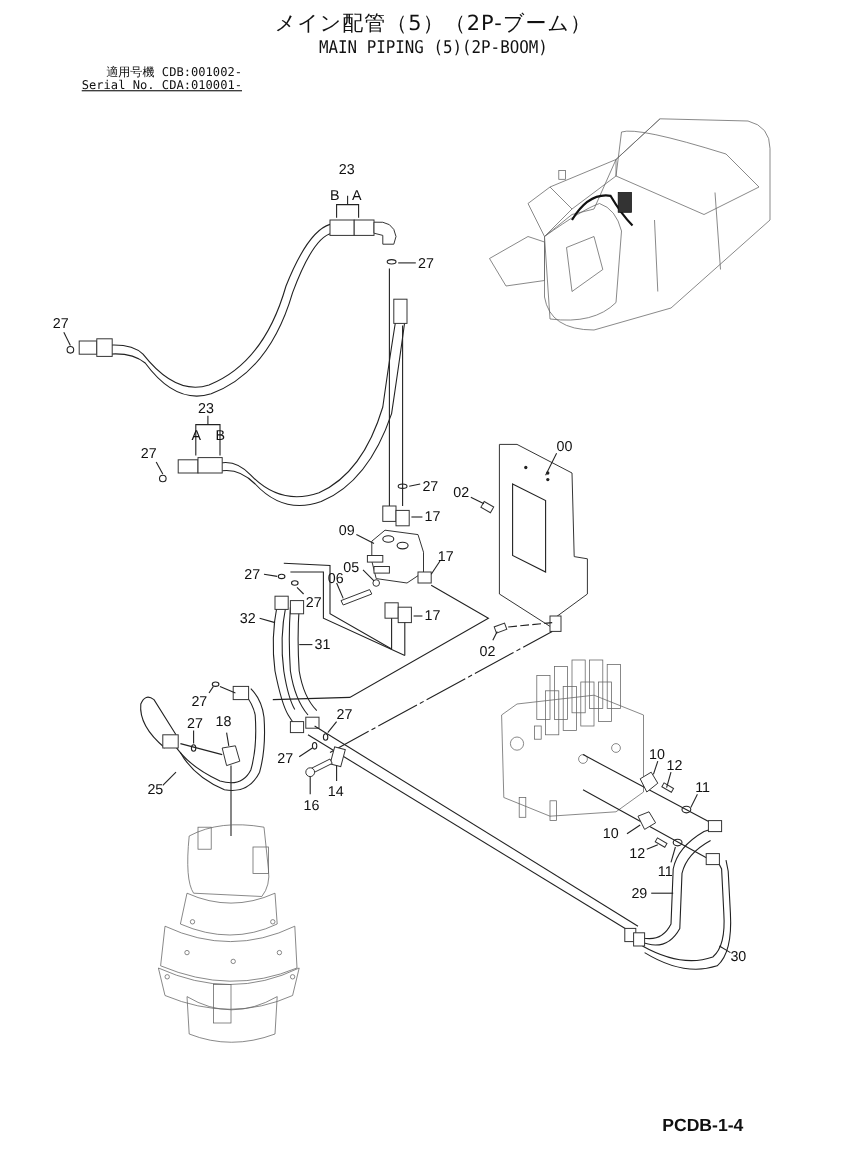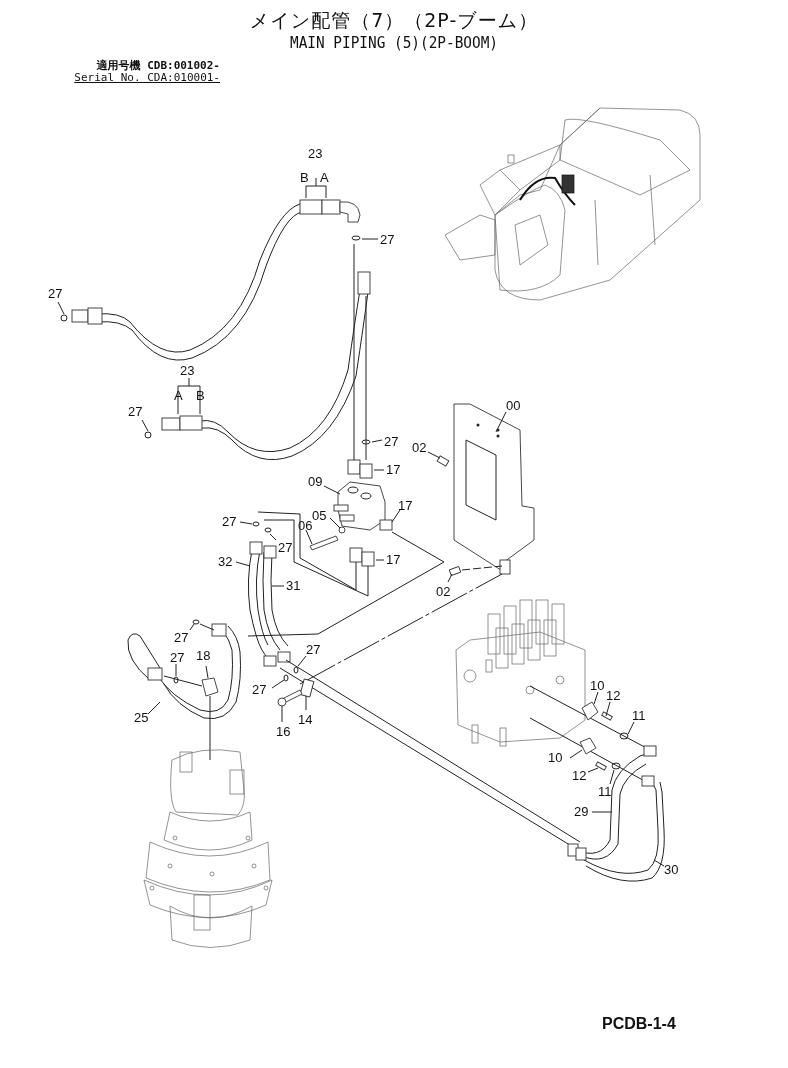--- a/index.html
+++ b/index.html
@@ -1,33 +1,33 @@
 <!DOCTYPE html>
 <html><head>
 <meta charset="utf-8">
 <style>
   html,body{margin:0;padding:0;background:#fff;}
   body{width:788px;height:1068px;position:relative;overflow:hidden;font-family:"DejaVu Sans Mono","Liberation Mono",monospace;color:#111;}
   .title-jp{position:absolute;left:0;width:788px;top:8px;text-align:center;font-family:"DejaVu Sans",sans-serif;font-size:19px;letter-spacing:1px;}
   .title-en{position:absolute;left:0;width:788px;top:33px;text-align:center;font-family:"DejaVu Sans Mono",monospace;font-size:16px;transform:scaleX(0.9);}
   .serial{position:absolute;font-family:"DejaVu Sans Mono",monospace;font-size:11px;line-height:12px;text-align:right;}
-  .serial-1{left:40px;top:60px;width:180px;font-weight:bold;}
+  .serial-1{left:40px;top:60px;width:180px;}
   .serial-2{left:40px;top:72px;width:180px;text-decoration:underline;}
   .page-code{position:absolute;left:602px;top:1015px;font-family:"Liberation Sans",sans-serif;font-weight:bold;font-size:16px;}
   svg#diagram{position:absolute;left:0;top:0;}
   .lbl{font-family:"Liberation Sans",sans-serif;font-size:13px;fill:#111;}
   .ln{stroke:#222;stroke-width:1;fill:none;}
   .hose{stroke:#222;stroke-width:1;fill:none;}
   .part{stroke:#333;stroke-width:0.9;fill:#fff;}
   .faint{stroke:#666;stroke-width:0.7;fill:none;}
 </style>
 </head>
 <body>
 
-<div class="title-jp">メイン配管（7）（2P-ブーム）</div>
+<div class="title-jp">メイン配管（5）（2P-ブーム）</div>
 <div class="title-en">MAIN PIPING (5)(2P-BOOM)</div>
 <div class="serial serial-1">適用号機  CDB:001002-</div>
 <div class="serial serial-2">Serial No. CDA:010001-</div>
 
 <svg id="diagram" width="788" height="1068" viewBox="0 0 788 1068">
 
   <g class="faint">
     <path d="M600,108 L680,110 Q700,115 700,135 L700,200 L610,280 L540,300 Q500,300 495,270 L495,215 L520,195 L540,190 L560,145 Z"></path>
     <path d="M560,145 L600,108"></path>
     <path d="M565,120 Q580,115 660,140 L690,170 L640,195 L560,160 Z"></path>

